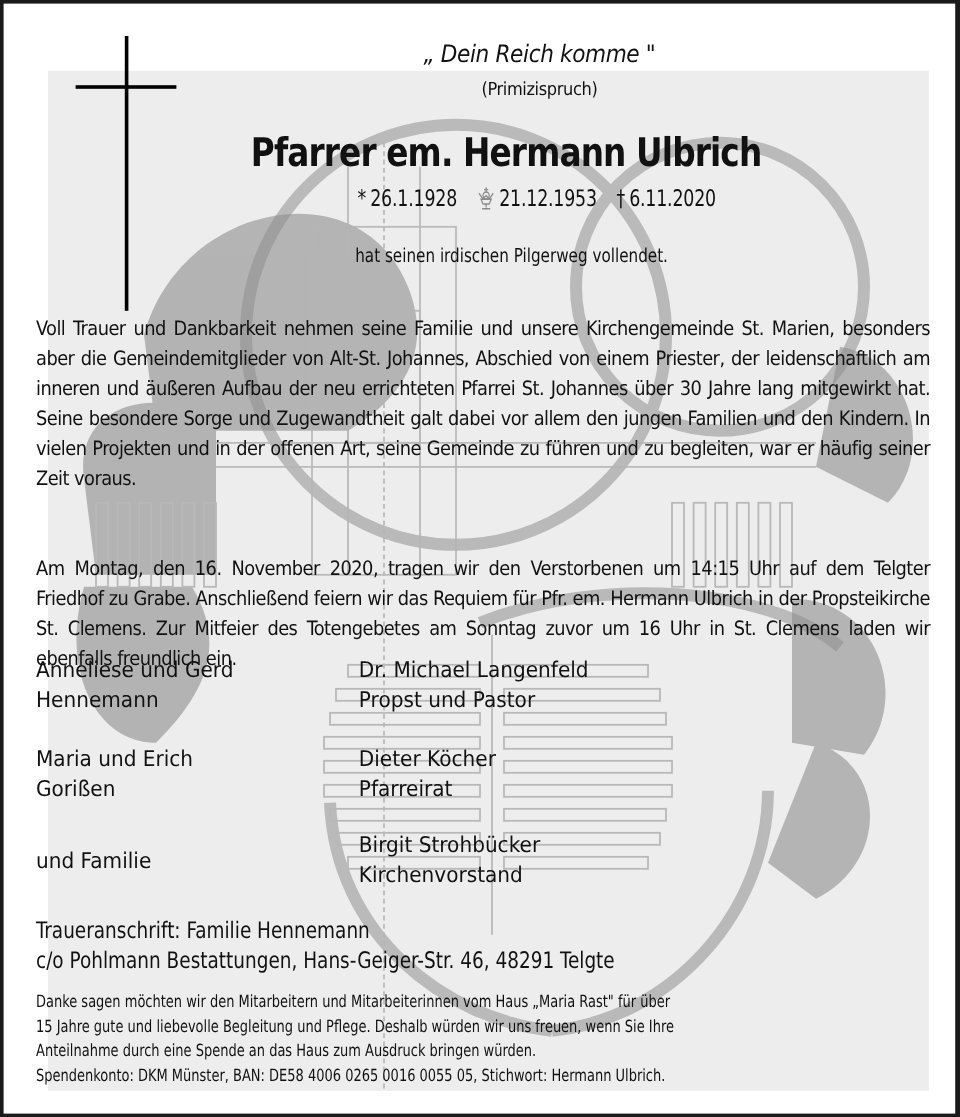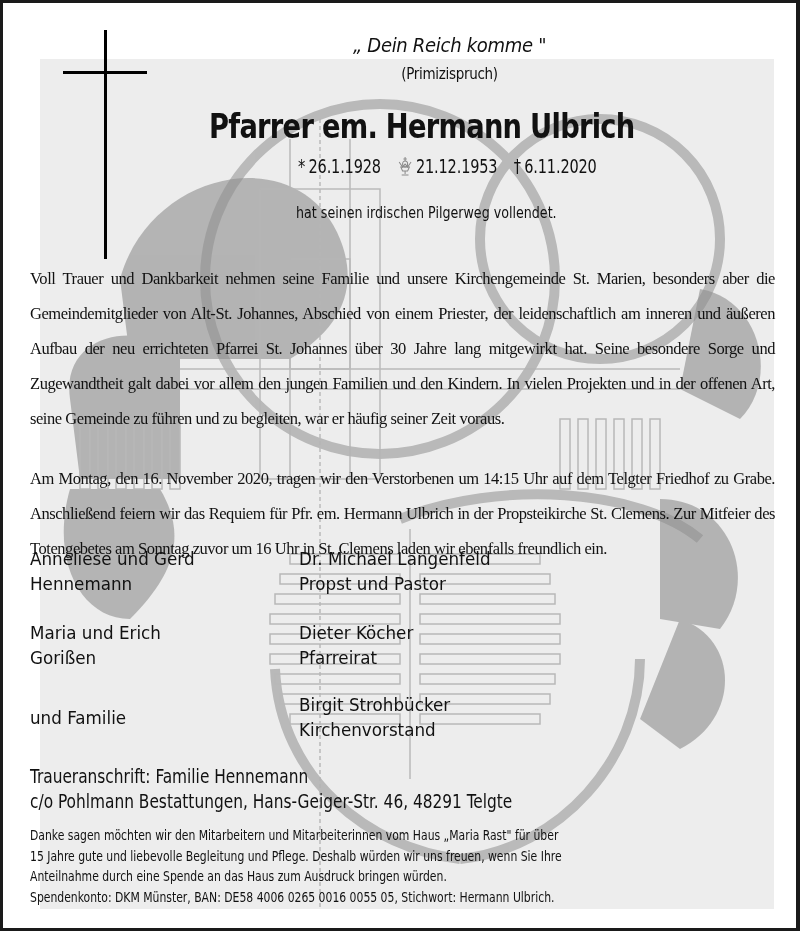--- a/index.html
+++ b/index.html
@@ -24,22 +24,22 @@
       font-size: 15px; transform: translateX(50px); letter-spacing: -0.3px; }
     .name { position: absolute; left: 206px; top: 104px; font-size: 33px; font-weight: bold;
       letter-spacing: -0.8px; white-space: nowrap; transform: scaleX(0.92); transform-origin: left top; }
     .dates { position: absolute; left: 295px; top: 152px; font-size: 19px; white-space: nowrap;
       transform: scaleX(0.85); transform-origin: left top; letter-spacing: -0.2px; }
     .dates span { margin-right: 14px; }
     .ordination-icon { display: inline-block; width: 18px; height: 20px; vertical-align: -3px; margin-right: 4px; }
     .subtitle { position: absolute; left: 293px; top: 200px; font-size: 16px; white-space: nowrap;
       transform: scaleX(0.88); transform-origin: left top; }
 
-    .para { position: absolute; left: 27px; width: 745px; font-size: 16.5px; line-height: 35px;
-      text-align: justify; text-align-last: left; letter-spacing: -0.45px; font-family: Liberation Serif, serif; }
+    .para { position: absolute; left: 27px; width: 745px; font-size: 16.5px; line-height: 25px;
+      text-align: justify; text-align-last: left; letter-spacing: -0.45px; }
     .p1 { top: 258px; }
     .p2 { top: 458px; }
 
     .sig { position: absolute; font-size: 18px; line-height: 25px; white-space: nowrap;
       font-family: "DejaVu Sans", sans-serif; transform: scaleX(0.93); transform-origin: left top; }
 
     .addr { position: absolute; left: 27px; font-size: 19px; line-height: 25px; white-space: nowrap;
       transform: scaleX(0.9); transform-origin: left top; }
     .thanks { position: absolute; left: 27px; top: 822px; font-size: 14px; line-height: 20.5px;
       white-space: nowrap; transform: scaleX(0.86); transform-origin: left top; }

